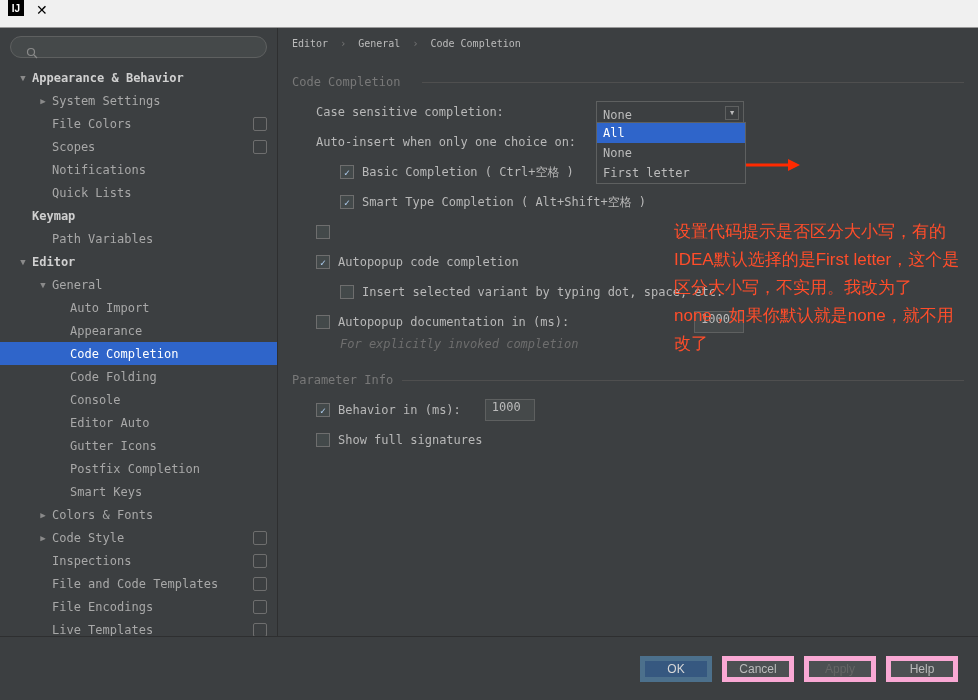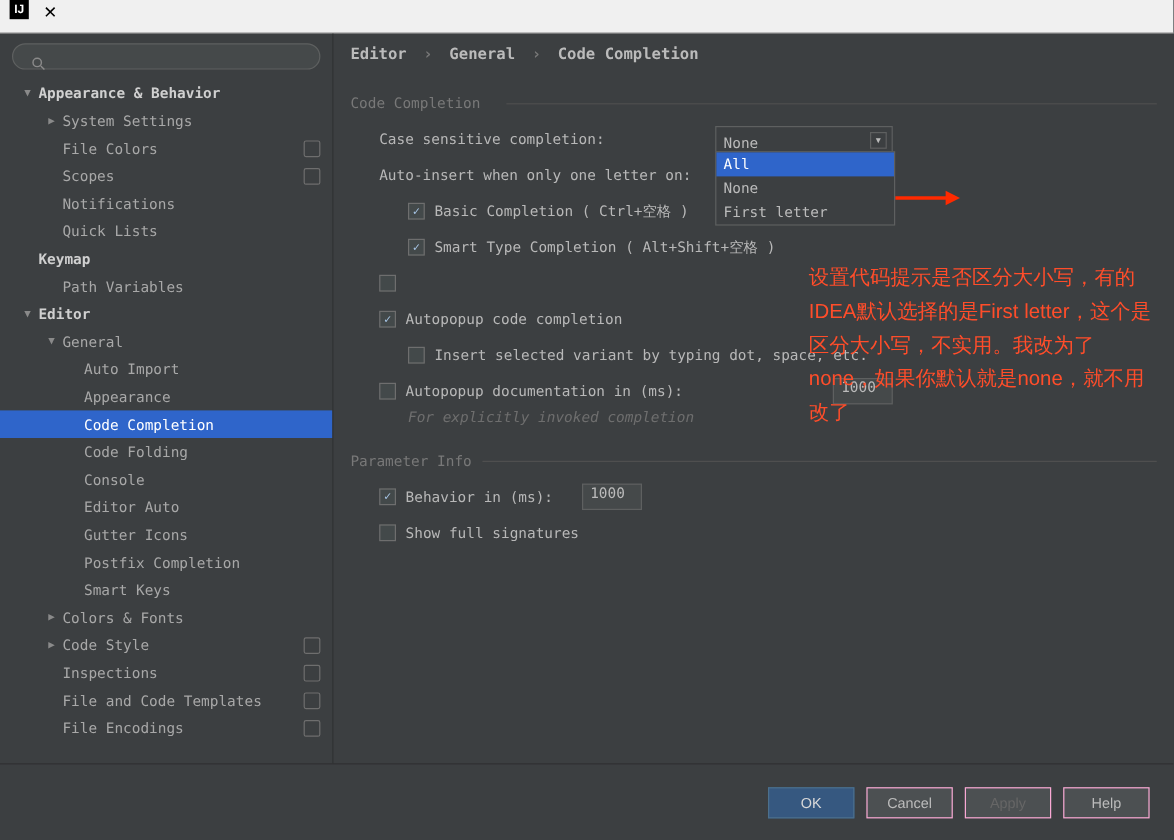--- a/index.html
+++ b/index.html
@@ -17,21 +17,21 @@
 .tree{flex:1;overflow-y:auto;padding-bottom:8px}
 .tree-item{display:flex;align-items:center;height:23px;padding-left:18px;cursor:pointer;font-family:Consolas,monospace;font-size:12px;color:#a8a8a8;position:relative}
 .tree-item.selected{background:#2f65ca;color:#fff}
 .tree-item.header{color:#d0d0d0;font-weight:bold}
 .tree-item.l1{padding-left:38px}
 .tree-item.l2{padding-left:56px}
 .arrow{width:10px;text-align:center;margin-right:4px;font-size:9px;color:#8a8a8a}
 .no-arrow{width:14px}
 .badge{position:absolute;right:10px;width:14px;height:14px;border:1px solid #6e6e6e;border-radius:2px;display:flex;align-items:center;justify-content:center;font-size:9px;color:#6e6e6e}
 .main{flex:1;background:#3c3f41;display:flex;flex-direction:column;position:relative}
-.breadcrumb{padding:10px 14px;font-family:Consolas,monospace;font-size:13px;color:#bbbbbb;font-weight:bold}
+.breadcrumb{padding:10px 14px;font-family:Consolas,monospace;font-size:10px;color:#bbbbbb;font-weight:normal}
 .breadcrumb .sep{color:#777;margin:0 6px}
 .panel{flex:1;padding:6px 14px;font-family:Consolas,monospace;font-size:12px}
 .section-title{color:#787878;margin:10px 0 12px 0;position:relative}
 .section-line{position:absolute;top:50%;left:130px;right:0;height:1px;background:#4f4f4f}
 .param-line{left:110px}
 .row{display:flex;align-items:center;margin:8px 0;min-height:22px}
 .label{color:#b8b8b8}
 .indent1{padding-left:24px}
 .indent2{padding-left:48px}
 .checkbox{width:14px;height:14px;background:#43494a;border:1px solid #6e6e6e;margin-right:8px;display:flex;align-items:center;justify-content:center;font-size:10px;color:#a8c7e8;flex-shrink:0}
@@ -39,21 +39,21 @@
 .dropdown{width:148px;height:22px;background:#3c3f41;border:1px solid #5e6060;display:flex;align-items:flex-end;padding:0 6px;position:relative;margin-left:auto;margin-right:220px}
 .dropdown-arrow{position:absolute;right:4px;top:4px;width:14px;height:14px;border:1px solid #5e6060;display:flex;align-items:center;justify-content:center;font-size:7px}
 .dropdown-list{position:absolute;top:100%;left:-1px;width:150px;background:#3c3f41;border:1px solid #5e6060;z-index:10}
 .dd-item{padding:3px 6px;color:#bbb}
 .dd-item.sel{background:#2f65ca;color:#fff}
 .numbox{width:50px;height:22px;background:#45494a;border:1px solid #5e6060;display:flex;align-items:flex-start;padding:0 6px;color:#bbb}
 .hint{color:#6e6e6e;font-style:italic;padding-left:48px;margin-top:-4px}
 .annotation{position:absolute;right:14px;top:190px;width:290px;color:#ff4d2a;font-size:17px;line-height:28px;font-family:"Microsoft YaHei",sans-serif}
 .red-arrow{position:absolute;right:178px;top:129px;pointer-events:none}
 .footer{height:64px;border-top:1px solid #2e2f30;display:flex;align-items:center;justify-content:flex-end;padding:0 20px;gap:10px;background:#3c3f41}
-.btn{min-width:72px;height:26px;background:#4c5052;border:1px solid #f9a8d4;color:#bbb;display:flex;align-items:center;justify-content:center;cursor:pointer;font-size:12px}
+.btn{min-width:72px;height:26px;background:#4c5052;border:5px solid #f9a8d4;color:#bbb;display:flex;align-items:center;justify-content:center;cursor:pointer;font-size:12px}
 .btn.primary{background:#365880;border-color:#4c708c;color:#d8d8d8}
 .btn.disabled{color:#666}
 </style>
 </head>
 <body>
 
 <div class="titlebar">
   <div class="logo">IJ</div>
   <div class="close">✕</div>
 </div>
@@ -165,20 +165,25 @@
         <div class="tree-item l1">
           <span class="no-arrow"></span>
           <span>File and Code Templates</span>
           <span class="badge"></span>
         </div>
         <div class="tree-item l1">
           <span class="no-arrow"></span>
           <span>File Encodings</span>
           <span class="badge"></span>
         </div>
+        <div class="tree-item l1">
+          <span class="no-arrow"></span>
+          <span>Live Templates</span>
+          <span class="badge"></span>
+        </div>
       </div>
   </div>
 
   <div class="main">
     <div class="breadcrumb">
       <span>Editor</span>
       <span class="sep">›</span>
       <span>General</span>
       <span class="sep">›</span>
       <span>Code Completion</span>
@@ -196,21 +201,21 @@
           <div class="dropdown-arrow">▼</div>
           <div class="dropdown-list">
             <div class="dd-item sel">All</div>
             <div class="dd-item">None</div>
             <div class="dd-item">First letter</div>
           </div>
         </div>
       </div>
 
       <div class="row indent1">
-        <span class="label">Auto-insert when only one letter on:</span>
+        <span class="label">Auto-insert when only one choice on:</span>
       </div>
       <div class="row indent2">
         <div class="checkbox checked"></div>
         <span class="label">Basic Completion ( Ctrl+空格 )</span>
       </div>
       <div class="row indent2">
         <div class="checkbox checked"></div>
         <span class="label">Smart Type Completion ( Alt+Shift+空格 )</span>
       </div>
 

